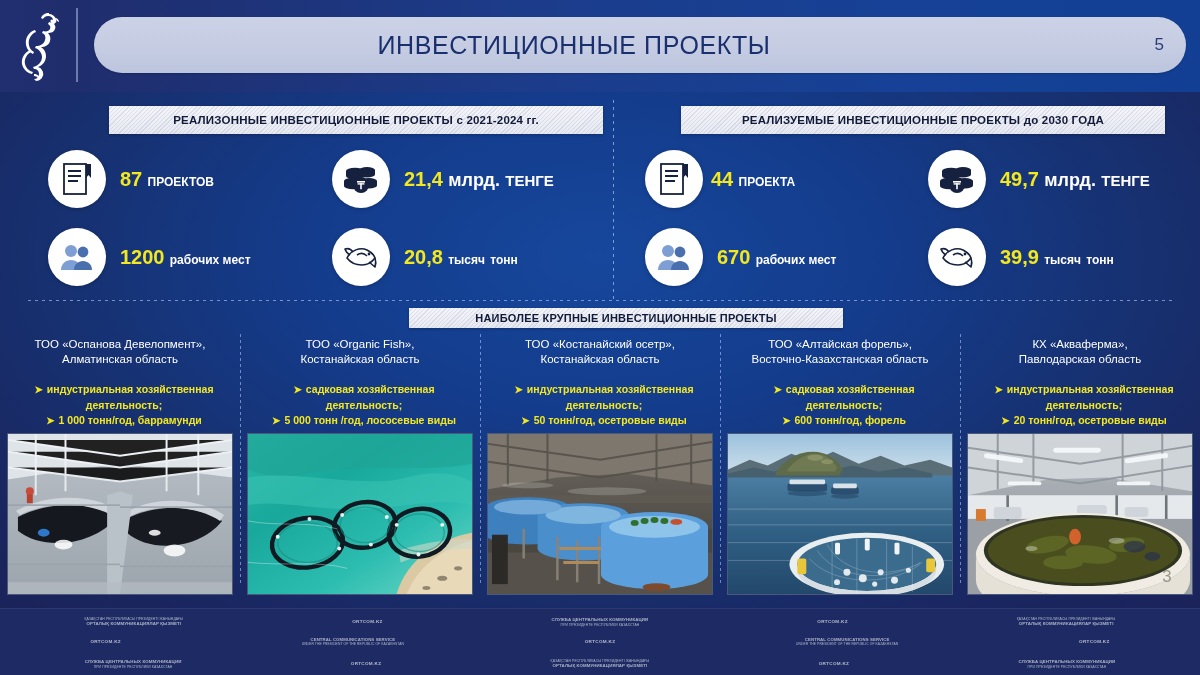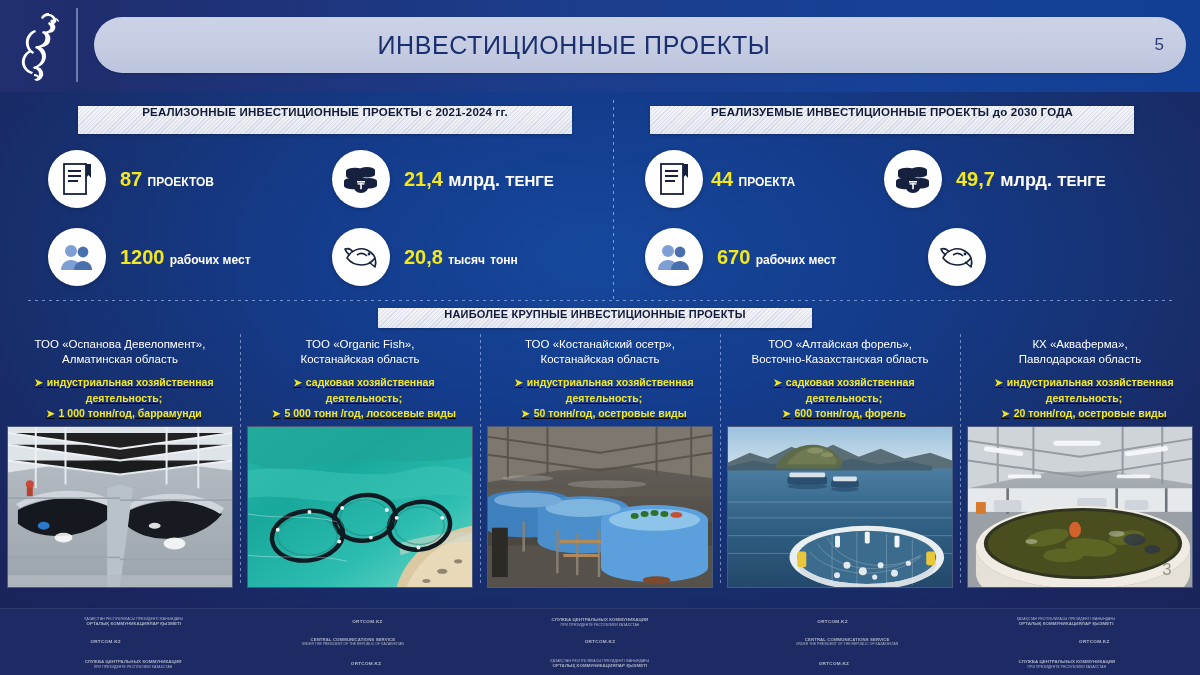--- a/index.html
+++ b/index.html
@@ -78,22 +78,23 @@
     font-weight: 400;
   }
 
   
   .ribbon {
     position: absolute;
     height: 28px;
     background:
       repeating-linear-gradient(135deg, rgba(255,255,255,0) 0px, rgba(255,255,255,0) 2px, rgba(120,130,170,.18) 2px, rgba(120,130,170,.18) 3px),
       linear-gradient(180deg,#f4f5f9 0%,#e8eaf2 100%);
-    display: flex; align-items: flex-start; justify-content: center;
+    display: flex; align-items: center; justify-content: center;
     box-shadow: 0 1px 3px rgba(0,0,0,.25);
+    margin-left: 31px;
   }
   .ribbon span {
     font-size: 11.5px;
     font-weight: 700;
     color: #111a38;
     letter-spacing: .2px;
     white-space: nowrap;
   }
   #ribbon-left  { left: 78px;  top: 106px; width: 494px; }
   #ribbon-right { left: 650px; top: 106px; width: 484px; }
@@ -132,21 +133,21 @@
   .stat-text .unit.small { font-size: 15px; font-weight: 700; }
   .stat-text .unit.reg { font-weight: 700; font-size: 18px; }
 
   
   #stat-l-projects { left: 48px;  top: 10px; }
   #stat-l-money    { left: 332px; top: 10px; }
   #stat-l-jobs     { left: 48px;  top: 88px; }
   #stat-l-tons     { left: 332px; top: 88px; }
   
   #stat-r-projects { left: 645px; top: 10px; gap: 8px; }
-  #stat-r-money    { left: 884px; top: 10px; }
+  #stat-r-money    { left: 928px; top: 10px; }
   #stat-r-jobs     { left: 645px; top: 88px; }
   #stat-r-tons     { left: 928px; top: 88px; }
 
   
   .dotted-v {
     position: absolute;
     left: 613px; top: 100px;
     width: 1px; height: 200px;
     background-image: linear-gradient(180deg, rgba(160,185,235,.75) 50%, rgba(0,0,0,0) 0);
     background-size: 1px 7px;
@@ -183,24 +184,23 @@
   }
   .proj-title {
     color: #ffffff;
     font-size: 11.5px;
     text-align: center;
     line-height: 1.28;
     min-height: 30px;
     padding-top: 1px;
   }
   .proj-bullets {
-    margin-top: 9px;
+    margin-top: 16px;
     list-style: none;
     min-height: 46px;
-    text-decoration: underline;
   }
   .proj-bullets li {
     position: relative;
     color: #f3e81f;
     font-size: 10.5px;
     font-weight: 700;
     line-height: 1.42;
     text-align: center;
     padding: 0 4px 0 12px;
   }
@@ -444,20 +444,25 @@
       <div class="stat-icon">
         <svg width="36" height="28" viewBox="0 0 36 28">
             <g fill="none" stroke="#16213f" stroke-width="1.6" stroke-linejoin="round">
           <path d="M4 15c4-8 13-11 20-8 4 2 7 5 8 8-3 4-8 7-13 7-6 0-12-3-15-7z"></path>
           <path d="M32 15c1 3 1 6 0 9l-6-5"></path>
               <path d="M10 9c-2-3-5-4-8-3 1 3 3 5 5 6"></path>
           <path d="M14 12c3-2 7-2 10 1"></path>
             </g>
           <circle cx="26" cy="11" r="1.4" fill="#16213f"></circle>
           </svg>
+      </div>
+      <div class="stat-text">
+        <span class="num">39,9</span>
+        <span class="unit">тысяч</span>
+        <span class="unit">тонн</span>
       </div>
     </div>
   </div>
 
   <div class="dotted-v"></div>
   <div class="dotted-h"></div>
 
   <div class="ribbon" id="ribbon-major">
     <span>НАИБОЛЕЕ КРУПНЫЕ ИНВЕСТИЦИОННЫЕ ПРОЕКТЫ</span>
   </div>

